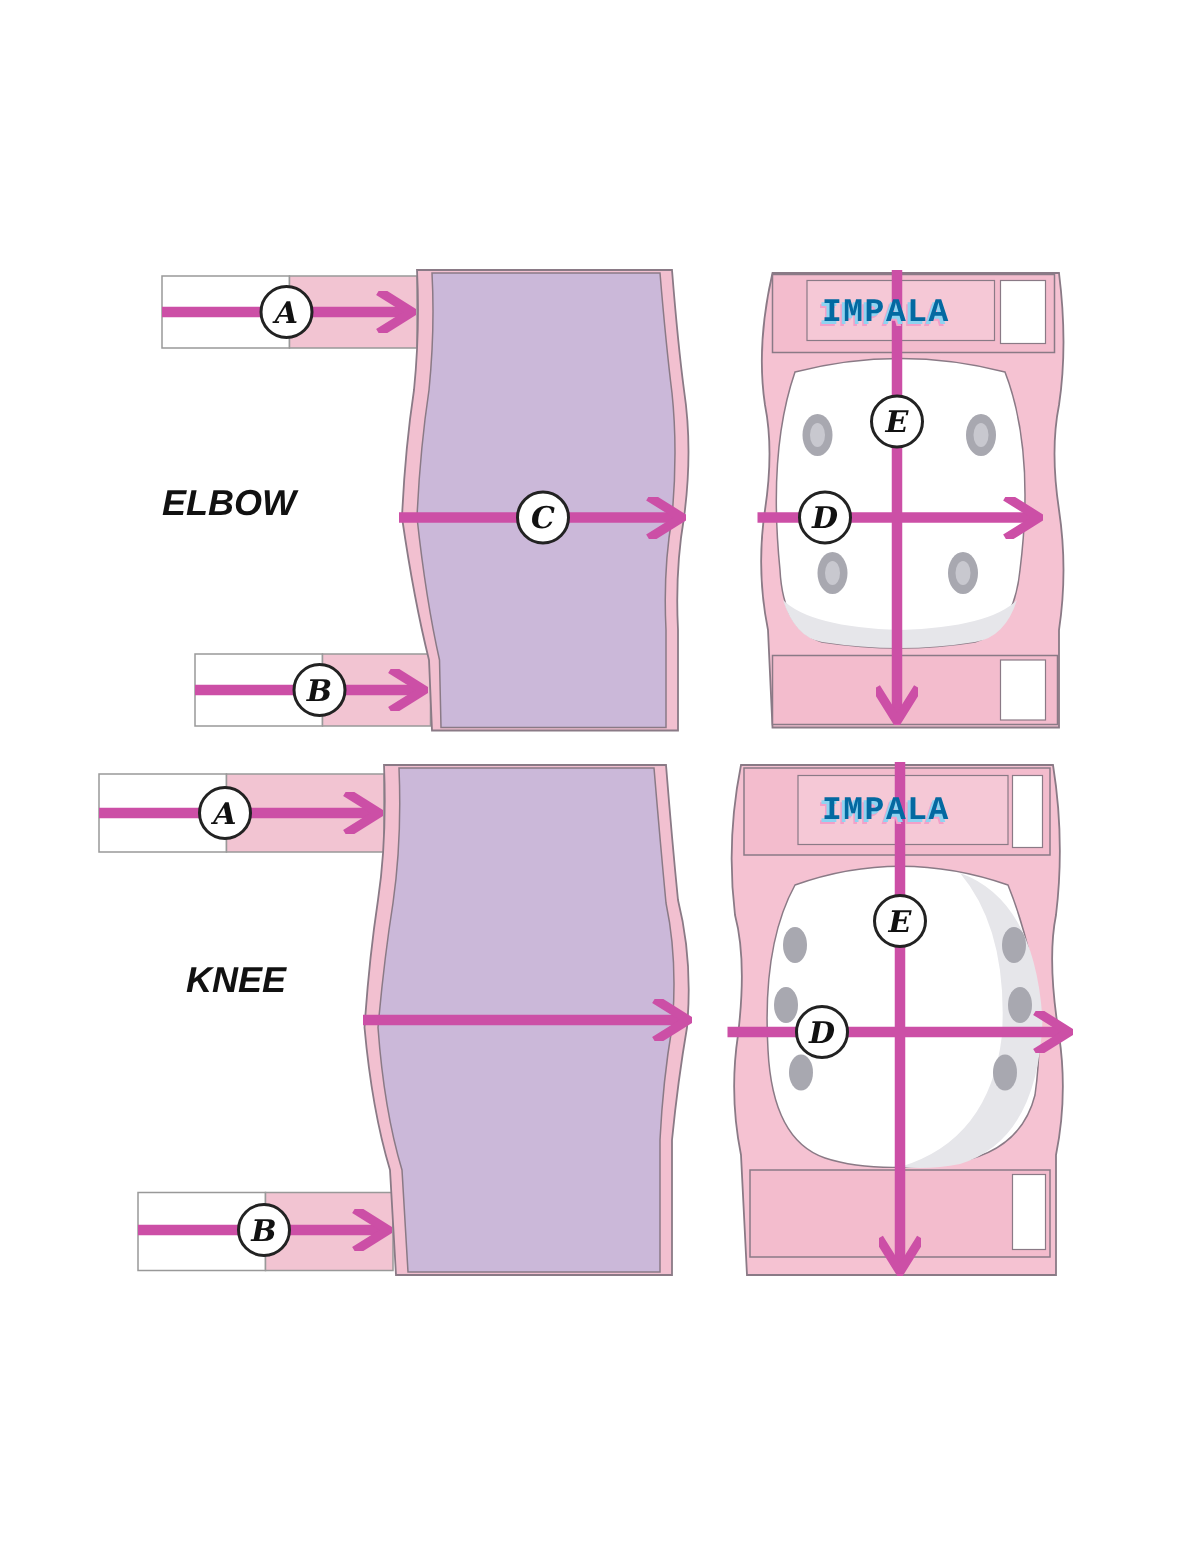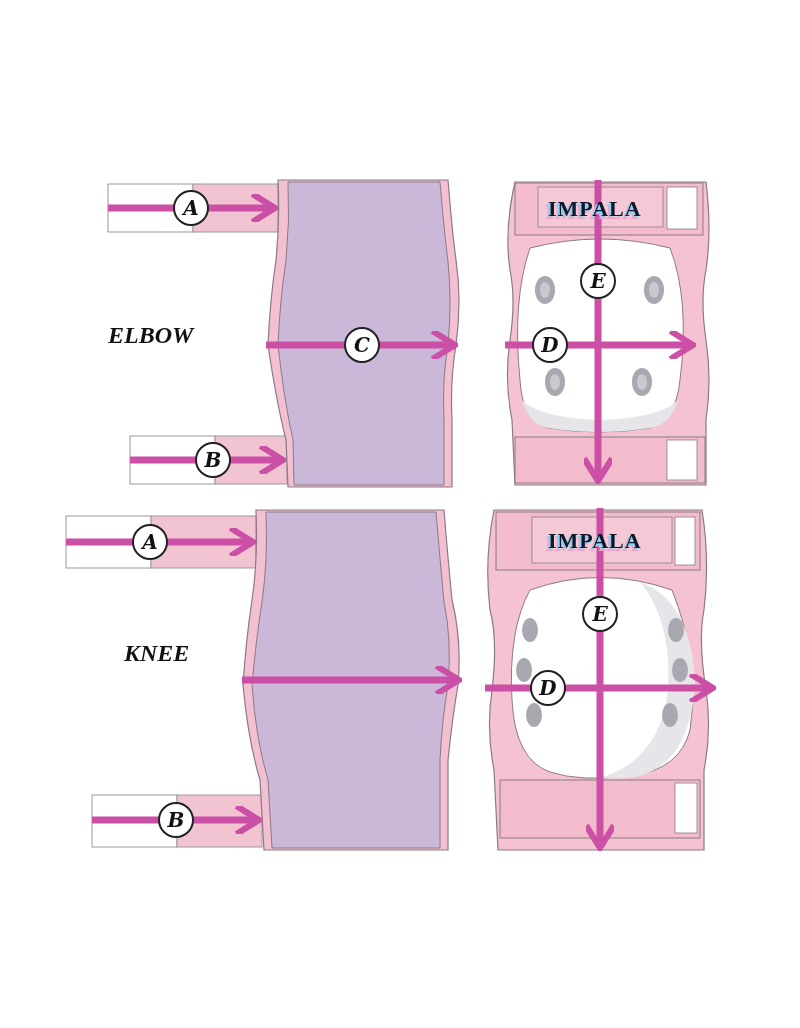--- a/index.html
+++ b/index.html
@@ -1,20 +1,20 @@
 <!DOCTYPE html>
 <html><head>
 <meta charset="utf-8">
 <style>
   html,body{margin:0;padding:0;background:#fff;}
   body{width:800px;height:1028px;position:relative;overflow:hidden;font-family:"DejaVu Serif",serif;}
   svg{position:absolute;left:0;top:0;}
-  .lbl{position:absolute;font-family:Liberation Serif, serif;font-weight:bold;font-style:italic;font-size:24px;color:#111;letter-spacing:0px;}
+  .lbl{position:absolute;font-family:Liberation Sans, sans-serif;font-weight:bold;font-style:italic;font-size:24px;color:#111;letter-spacing:0px;}
   .badge{position:absolute;width:36px;height:36px;border-radius:50%;background:#fff;border:2px solid #222;box-sizing:border-box;display:flex;align-items:center;justify-content:center;font-family:"DejaVu Serif",serif;font-weight:bold;font-style:italic;font-size:20px;color:#111;}
-  .brand{position:absolute;font-family:Liberation Serif, serif;font-weight:bold;font-size:22px;color:#0f172a;letter-spacing:1px;text-shadow:-2px 2px 0 #8fd3f0,-3px 3px 0 #f3a0c8;}
+  .brand{position:absolute;font-family:Liberation Mono, monospace;font-weight:bold;font-size:22px;color:#0369a1;letter-spacing:1px;text-shadow:-2px 2px 0 #8fd3f0,-3px 3px 0 #f3a0c8;}
 </style>
 </head>
 <body>
 
 <svg width="800" height="1028" viewBox="0 0 800 1028">
   <defs>
     <marker id="ah" viewBox="0 0 10 10" refX="8" refY="5" markerWidth="4" markerHeight="4" orient="auto">
       <path d="M1,0 L9,5 L1,10" fill="none" stroke="#cc4fa6" stroke-width="2.2"></path>
     </marker>
   </defs>

